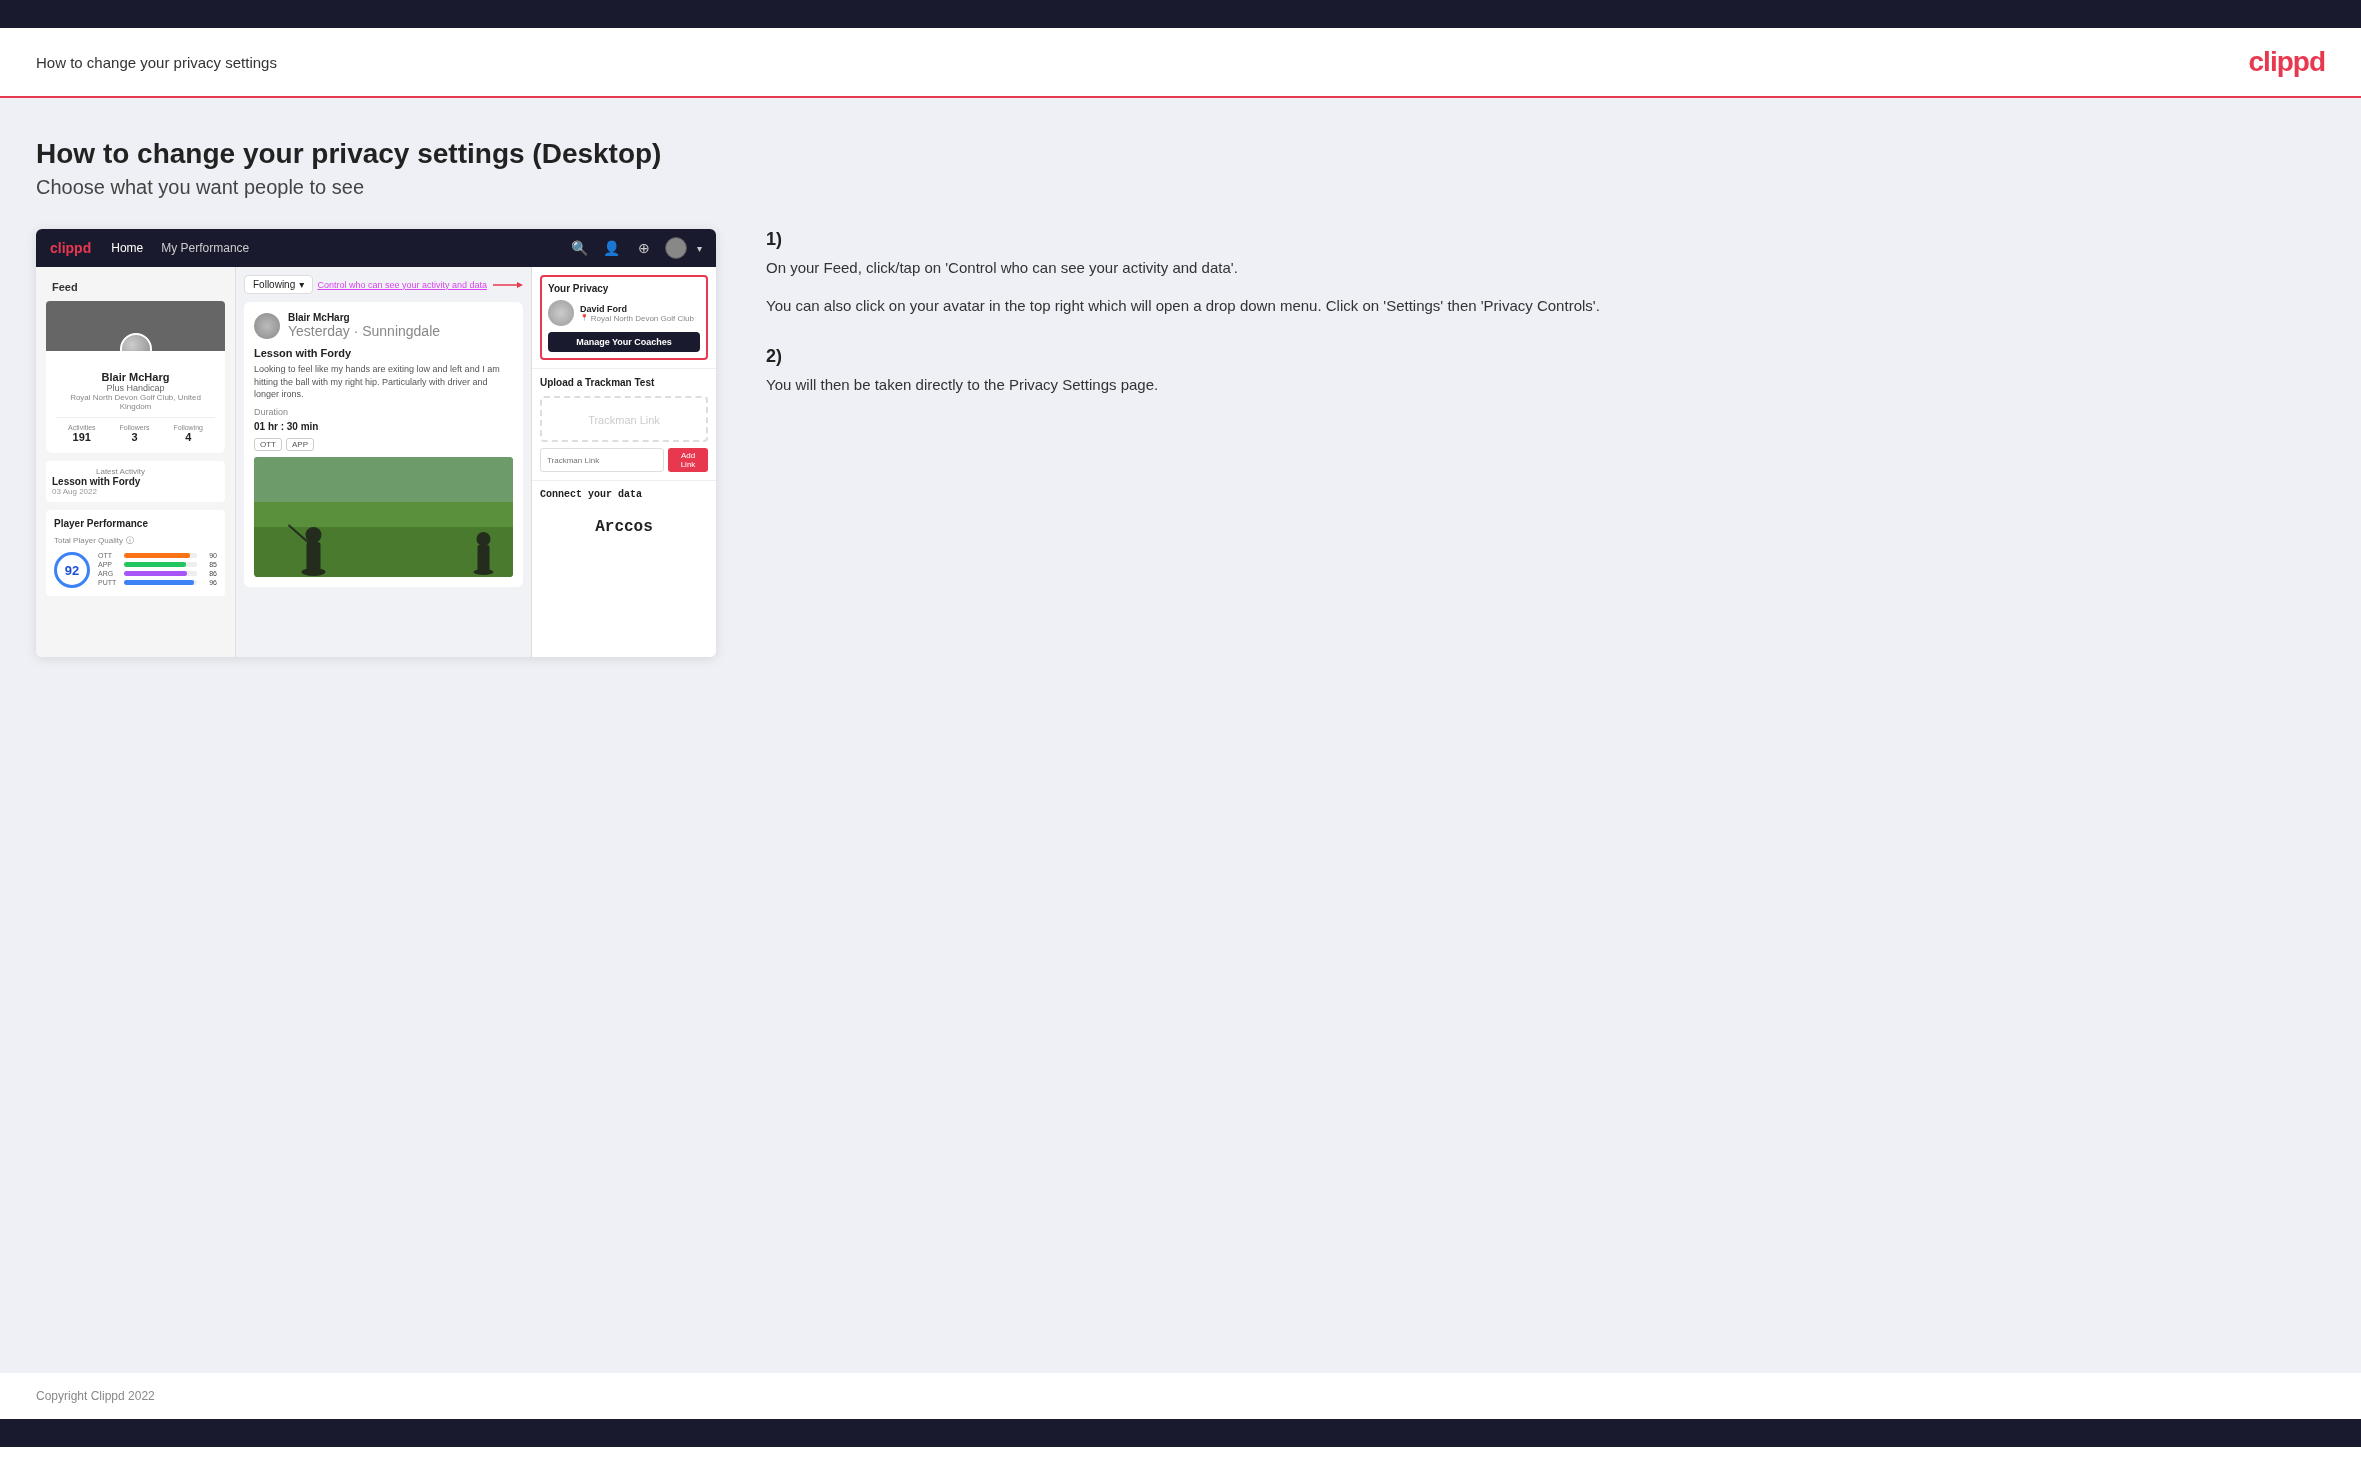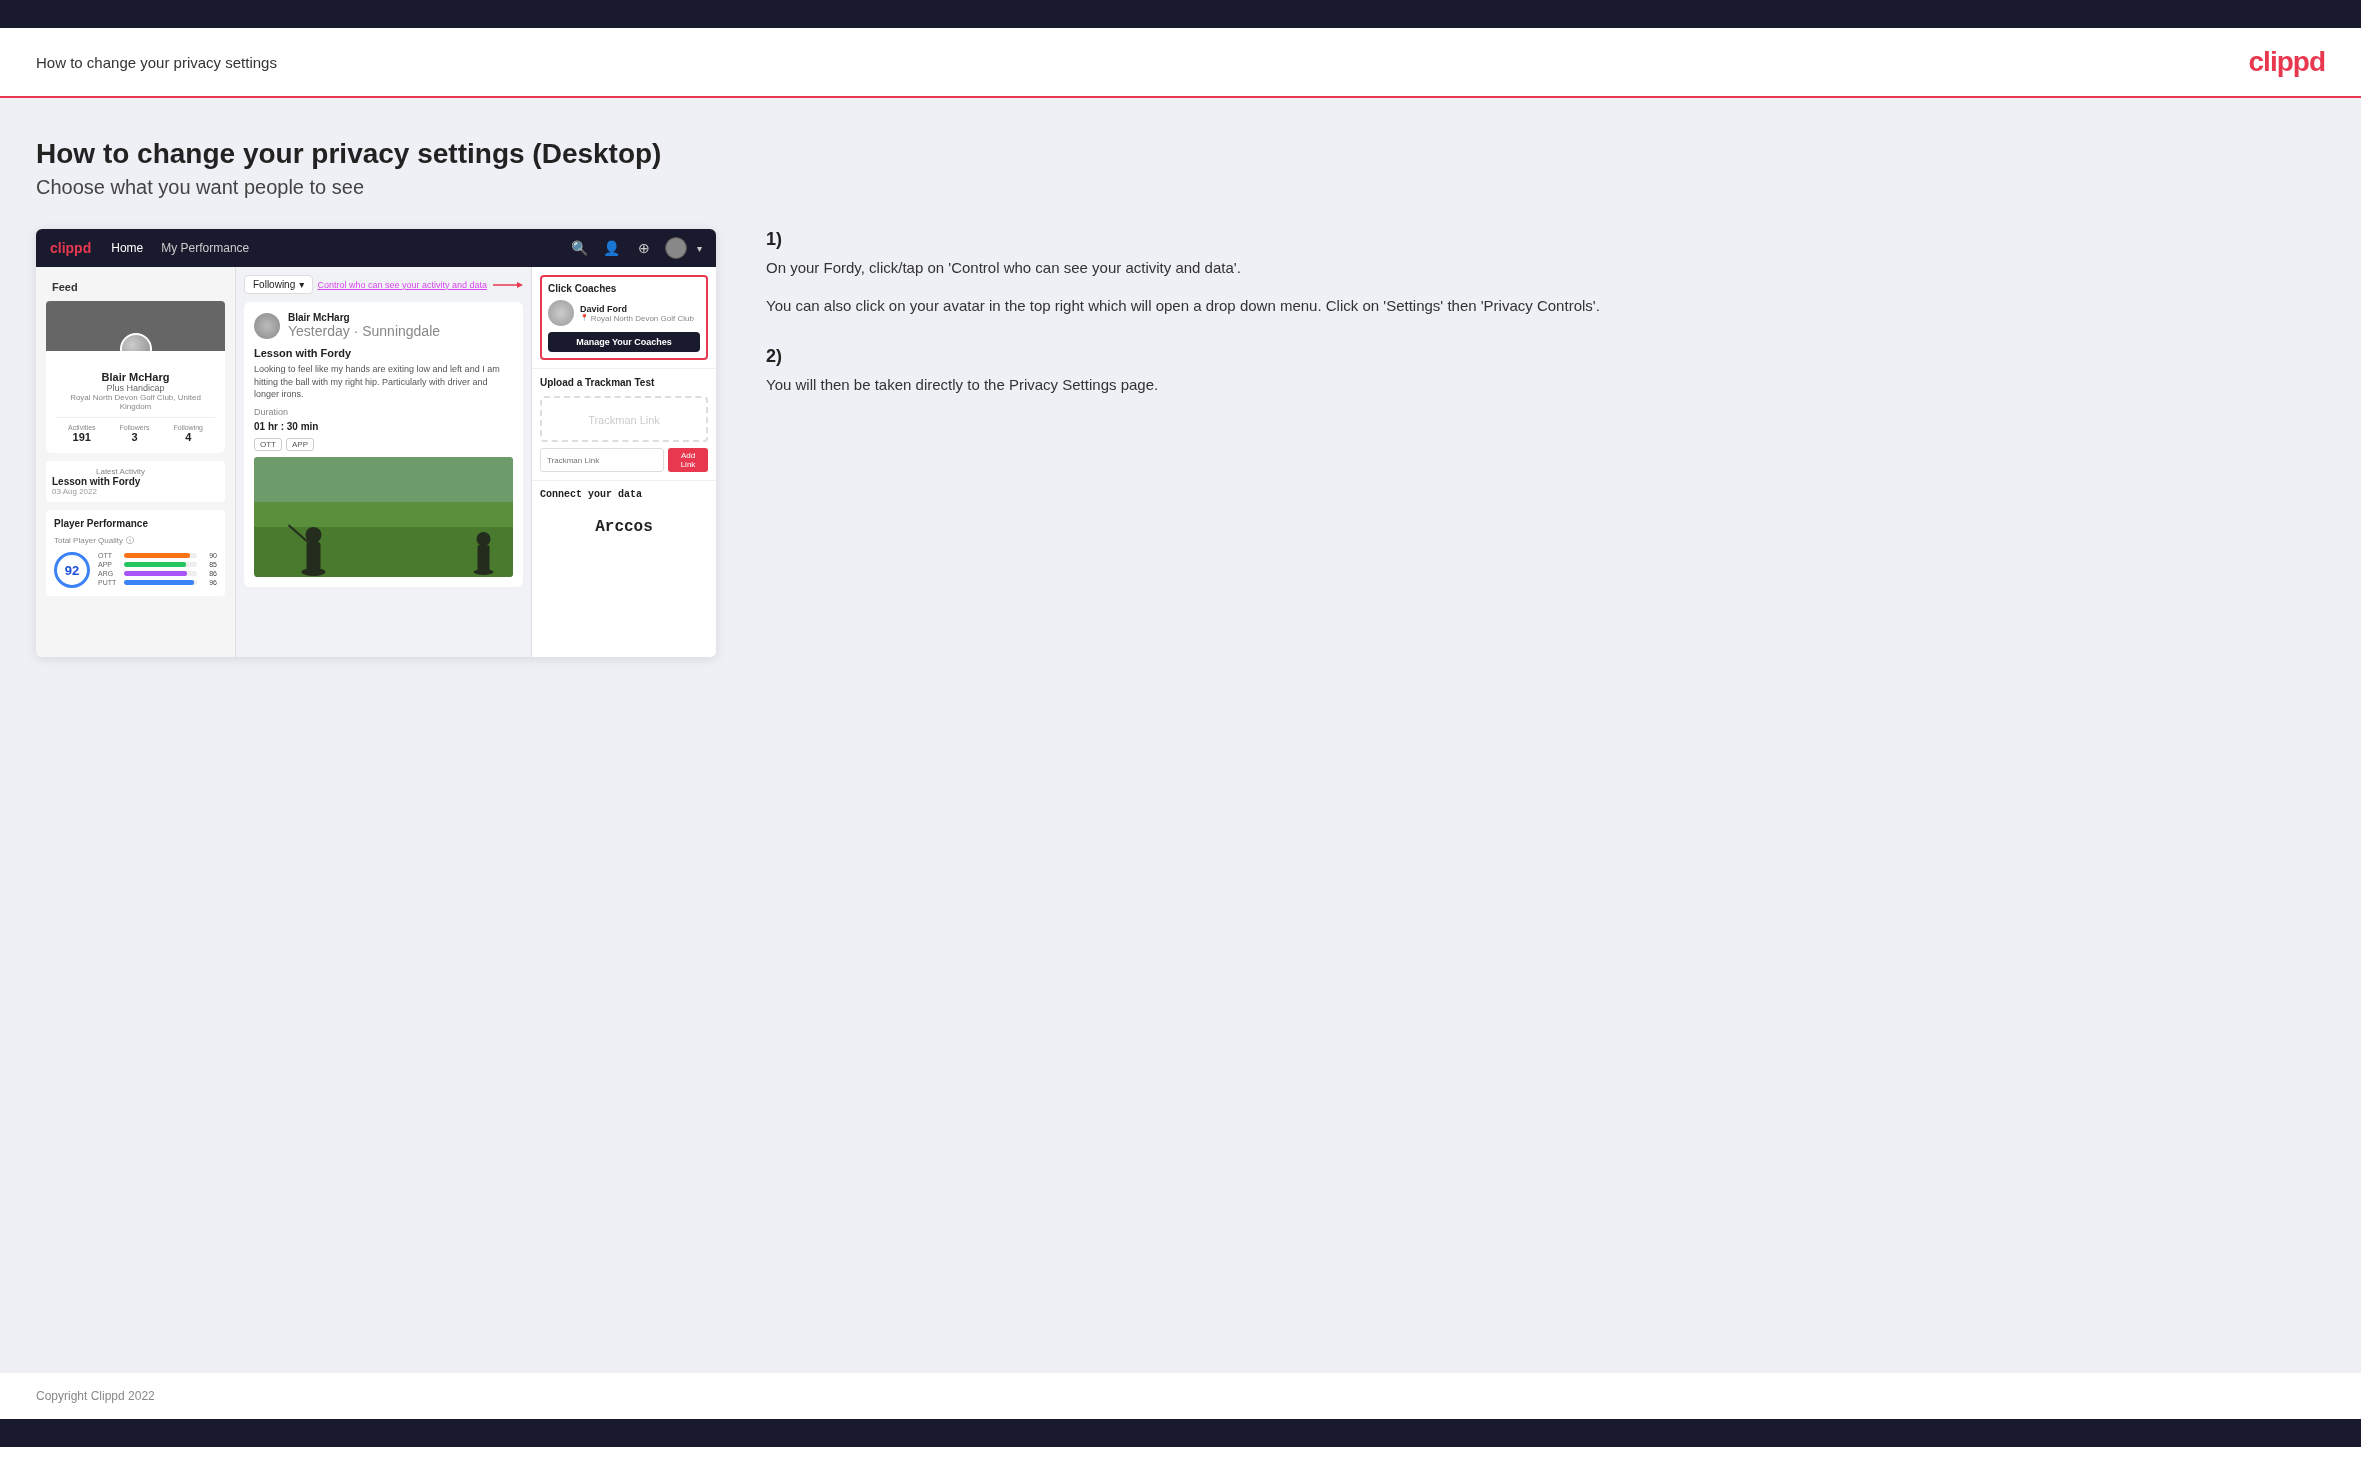--- a/index.html
+++ b/index.html
@@ -590,21 +590,21 @@
                 </g>
               </svg>
             </div>
           </div>
         </div>
 
         <div class="app-right">
           <div class="right-section">
 
             <div style="border: 2px solid #e8384f; border-radius:4px; padding: 6px;">
-              <div class="right-section-title">Click Coaches</div>
+              <div class="right-section-title">Your Privacy</div>
               <div class="coach-item">
                 <div class="coach-avatar" style="background:radial-gradient(circle,#ccc,#999);"></div>
                 <div>
                   <div class="coach-name">David Ford</div>
                   <div class="coach-club">
                     <span style="font-size:7px;">📍</span>
                     <span>Royal North Devon Golf Club</span>
                   </div>
                 </div>
               </div>
@@ -627,21 +627,21 @@
             <div class="connect-title">Connect your data</div>
             <div class="arccos-logo">Arccos</div>
           </div>
         </div>
       </div>
     </div>
 
     <div class="instructions">
       <div class="instruction-item">
         <div class="instruction-number">1)</div>
-        <div class="instruction-text" style="margin-bottom:14px;">On your Fordy, click/tap on 'Control who can see your activity and data'.</div>
+        <div class="instruction-text" style="margin-bottom:14px;">On your Feed, click/tap on 'Control who can see your activity and data'.</div>
         <div class="instruction-text">You can also click on your avatar in the top right which will open a drop down menu. Click on 'Settings' then 'Privacy Controls'.</div>
       </div>
 
       <div class="instruction-item">
         <div class="instruction-number">2)</div>
         <div class="instruction-text">You will then be taken directly to the Privacy Settings page.</div>
       </div>
     </div>
 
   </div>

